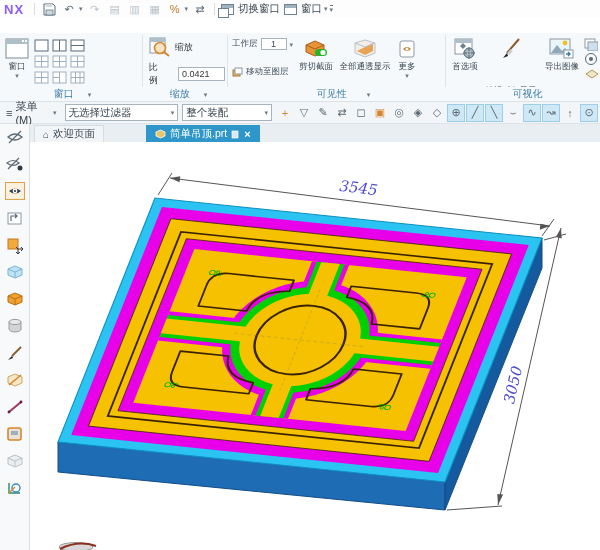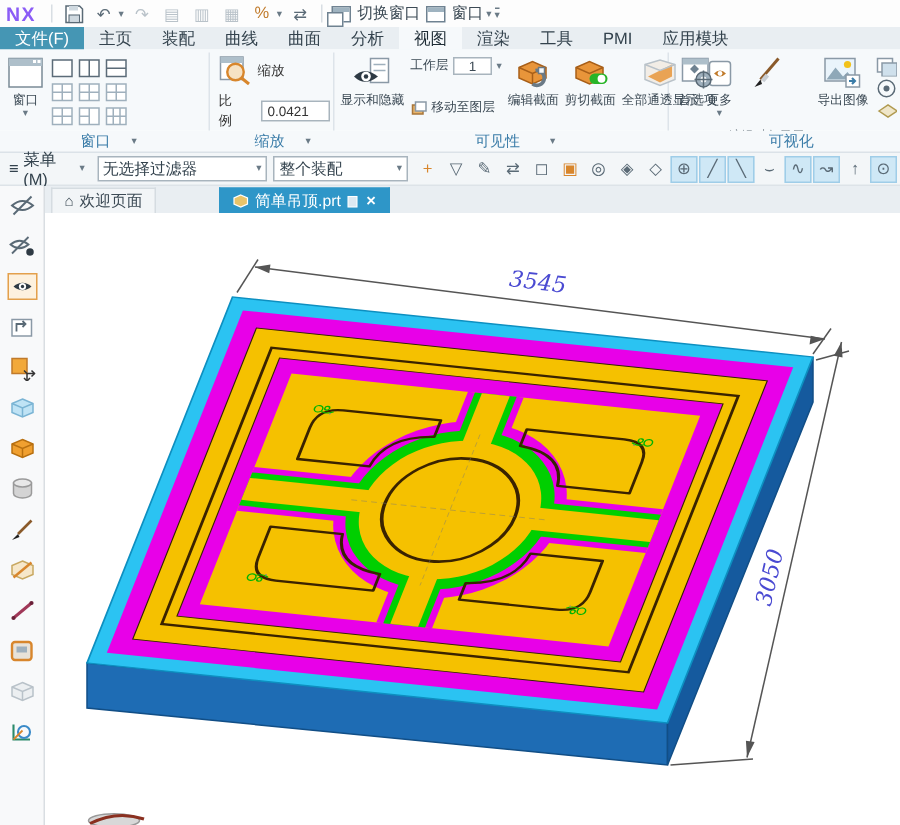--- a/index.html
+++ b/index.html
@@ -111,33 +111,20 @@
     <span class="qa-icon">⇄</span>
     <span class="qa-sep"></span>
     <span class="win-ico dbl"></span>
     <span class="tb-label">切换窗口</span>
     <span class="win-ico"></span>
     <span class="tb-label">窗口</span>
     <span class="mini-caret">▾</span>
     <span class="mini-caret" style="border-top:1px solid #6a7a86;">▾</span>
   </div>
 
-  <div class="menubar">
-    <span class="mtab file">文件(F)</span>
-    <span class="mtab">主页</span>
-    <span class="mtab">装配</span>
-    <span class="mtab">曲线</span>
-    <span class="mtab">曲面</span>
-    <span class="mtab">分析</span>
-    <span class="mtab active">视图</span>
-    <span class="mtab">渲染</span>
-    <span class="mtab">工具</span>
-    <span class="mtab">PMI</span>
-    <span class="mtab">应用模块</span>
-  </div>
 
   <div class="ribbon">
 
     <div class="rgroup" style="width:145px;">
       <div class="rbtn">
         <span class="ric">
           <svg width="26" height="24" viewBox="0 0 26 24">
               <rect x="2" y="2" width="22" height="19" fill="#fff" stroke="#7a8a96"></rect>
               <rect x="2" y="2" width="22" height="5" fill="#aebfca"></rect>
               <rect x="18" y="3" width="2" height="2" fill="#fff"></rect>
@@ -205,65 +192,40 @@
         <span style="font-size:9px;">缩放</span>
       </div>
       <div class="ratio-row">
         <span>比例</span>
         <span class="ratio-input">0.0421</span>
       </div>
     </div>
     <div class="rsep"></div>
 
     <div class="rgroup" style="width:222px;">
-      <div class="rbtn" style="width:50px;">
-        <span class="ric">
-          <svg width="26" height="24" viewBox="0 0 26 24">
-              <rect x="12" y="2" width="12" height="16" fill="#fff" stroke="#8a99a6"></rect>
-              <line x1="14" y1="6" x2="22" y2="6" stroke="#9fb0bd"></line>
-              <line x1="14" y1="10" x2="22" y2="10" stroke="#9fb0bd"></line>
-              <path d="M1 14 Q8 7 17 14 Q8 21 1 14 Z" fill="#2e3a44"></path>
-              <circle cx="9" cy="14" r="3.2" fill="#fff"></circle>
-              <circle cx="9" cy="14" r="1.5" fill="#2e3a44"></circle>
-            </svg>
-        </span>
-        <span>显示和隐藏</span>
-      </div>
       <div class="small-rows">
         <div class="srow">
           <span>工作层</span>
           <span class="layerbox">1</span>
           <span class="caret">▾</span>
         </div>
         <div class="srow">
           <svg width="11" height="10">
               <rect x="1" y="3" width="7" height="6" fill="#e8b46a" stroke="#a8763a"></rect>
               <rect x="3" y="1" width="7" height="6" fill="#fff" stroke="#8a99a6"></rect>
             </svg>
           <span>移动至图层</span>
         </div>
         <div class="srow">
           <svg width="11" height="10">
               <rect x="1" y="2" width="7" height="6" fill="#fff" stroke="#8a99a6"></rect>
               <circle cx="8" cy="7" r="2.5" fill="#b9c2c9" stroke="#5a6a76"></circle>
             </svg>
           <span>图层设置</span>
         </div>
-      </div>
-      <div class="rbtn" style="width:42px;">
-        <span class="ric">
-          <svg width="26" height="24" viewBox="0 0 26 24">
-              <path d="M3 8 L12 4 L21 8 L21 15 L12 19 L3 15 Z" fill="#e8953a" stroke="#a85f18"></path>
-              <path d="M3 8 L12 12 L21 8" fill="none" stroke="#a85f18"></path>
-              <line x1="12" y1="12" x2="12" y2="19" stroke="#a85f18"></line>
-              <path d="M14 10 a5 5 0 1 1 -2 9" fill="none" stroke="#6a7a86" stroke-width="2.4"></path>
-              <rect x="16" y="8" width="4" height="4" fill="#f6f9fb" stroke="#6a7a86"></rect>
-            </svg>
-        </span>
-        <span>编辑截面</span>
       </div>
       <div class="rbtn" style="width:42px;">
         <span class="ric">
           <svg width="26" height="24" viewBox="0 0 26 24">
               <path d="M3 8 L12 4 L21 8 L21 15 L12 19 L3 15 Z" fill="#e8953a" stroke="#a85f18"></path>
               <path d="M3 8 L12 12 L21 8" fill="none" stroke="#a85f18"></path>
               <rect x="12" y="12" width="12" height="7" rx="3.5" fill="#28b428"></rect>
               <circle cx="20" cy="15.5" r="2.6" fill="#fff"></circle>
             </svg>
         </span>

